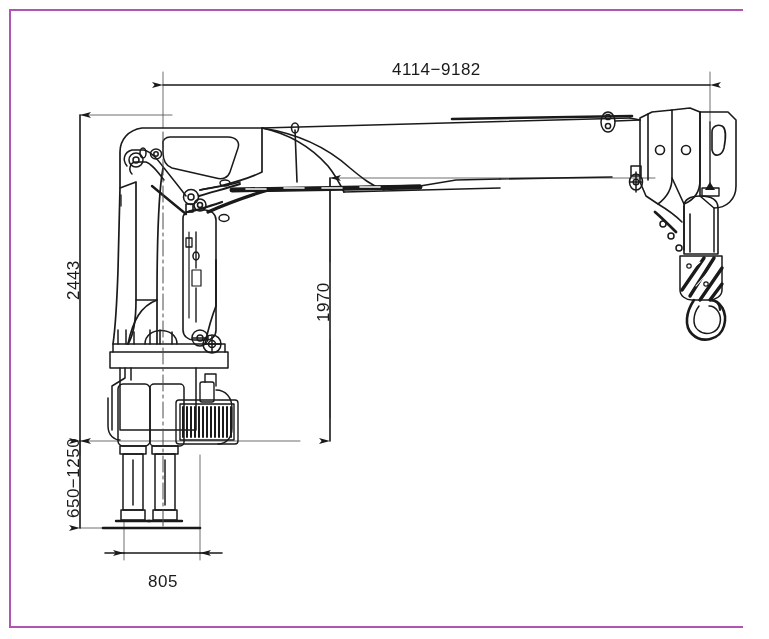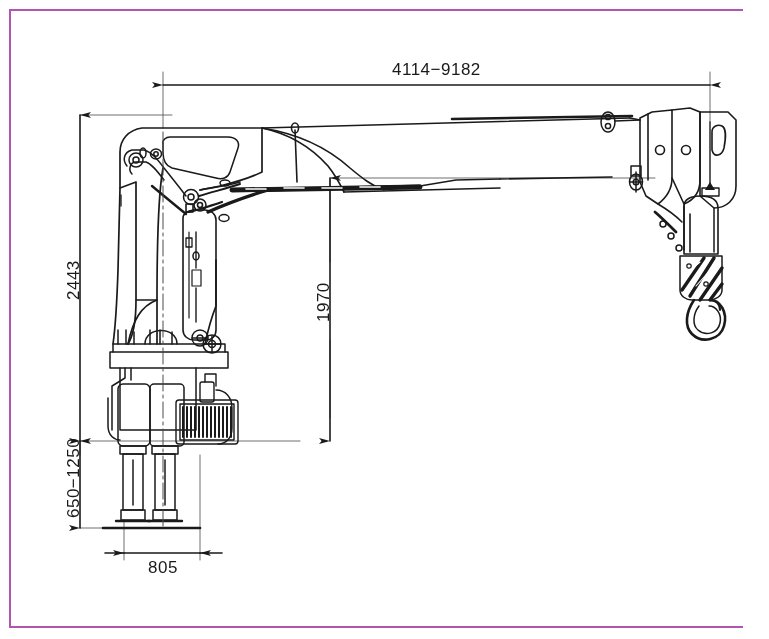--- a/index.html
+++ b/index.html
@@ -324,17 +324,17 @@
   </svg>
 
   <div class="dim-label" style="left:392px; top:60px;">4114−9182</div>
 
   <div class="dim-label vert" style="left:64px; top:300px;">2443</div>
 
   <div class="dim-label vert" style="left:314px; top:322px;">1970</div>
 
   <div class="dim-label vert" style="left:64px; top:518px;">650−1250</div>
 
-  <div class="dim-label" style="left:148px; top:558px;">805</div>
+  <div class="dim-label" style="left:148px; top:572px;">805</div>
 
   <div id="frame-border"></div>
 
 </div>
 
 </body></html>

